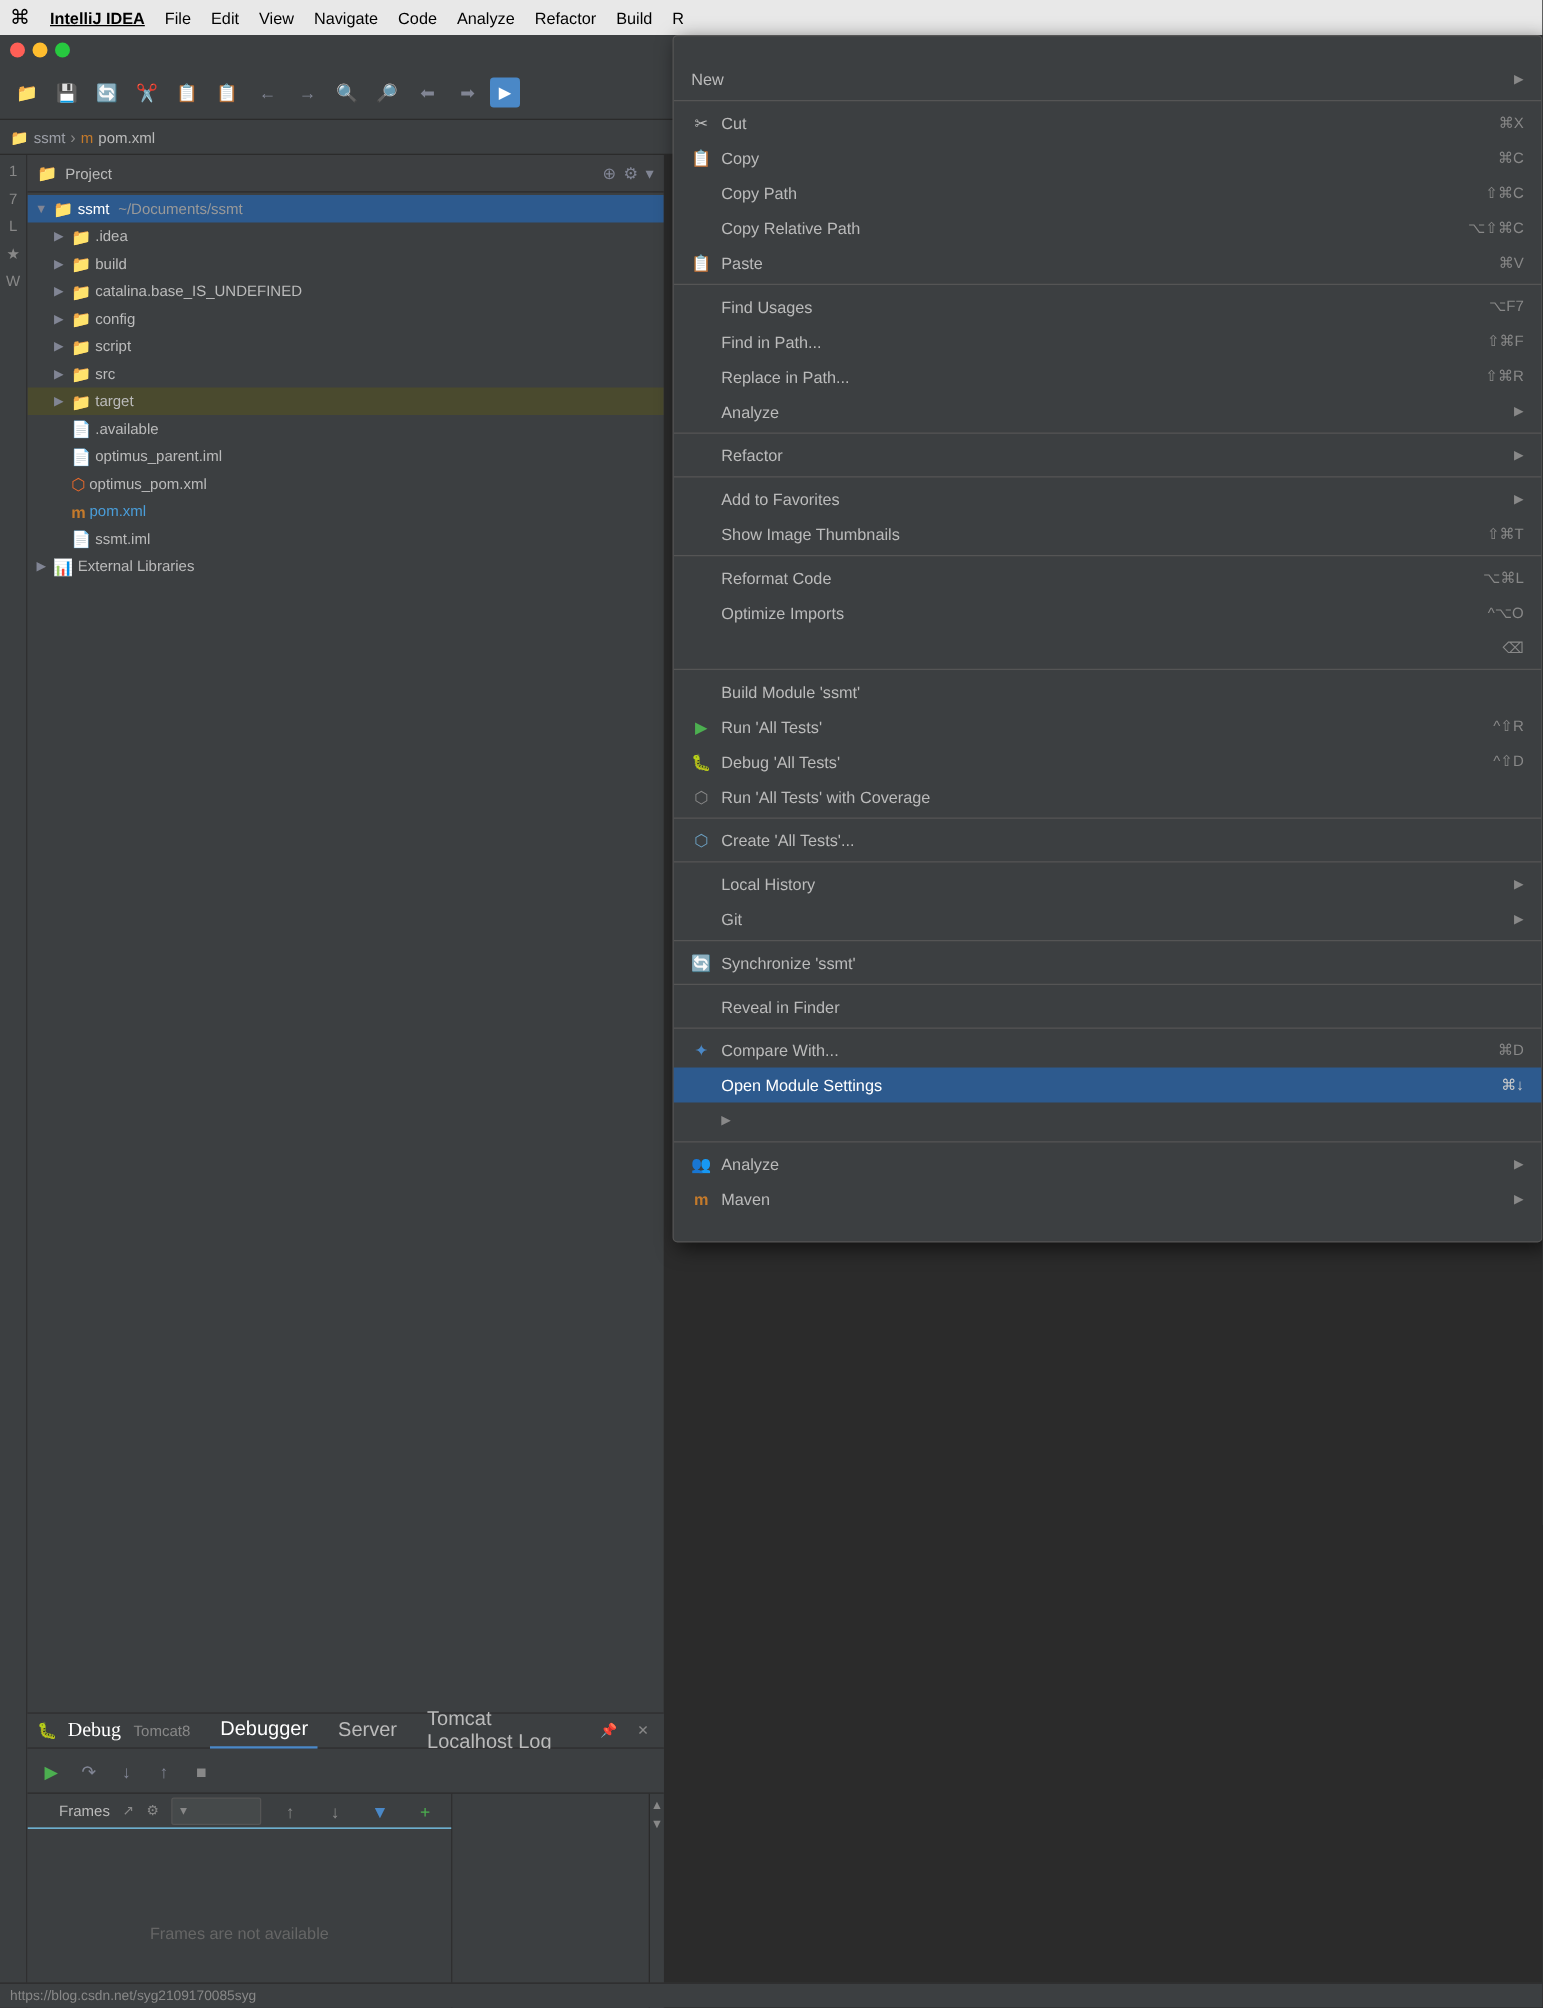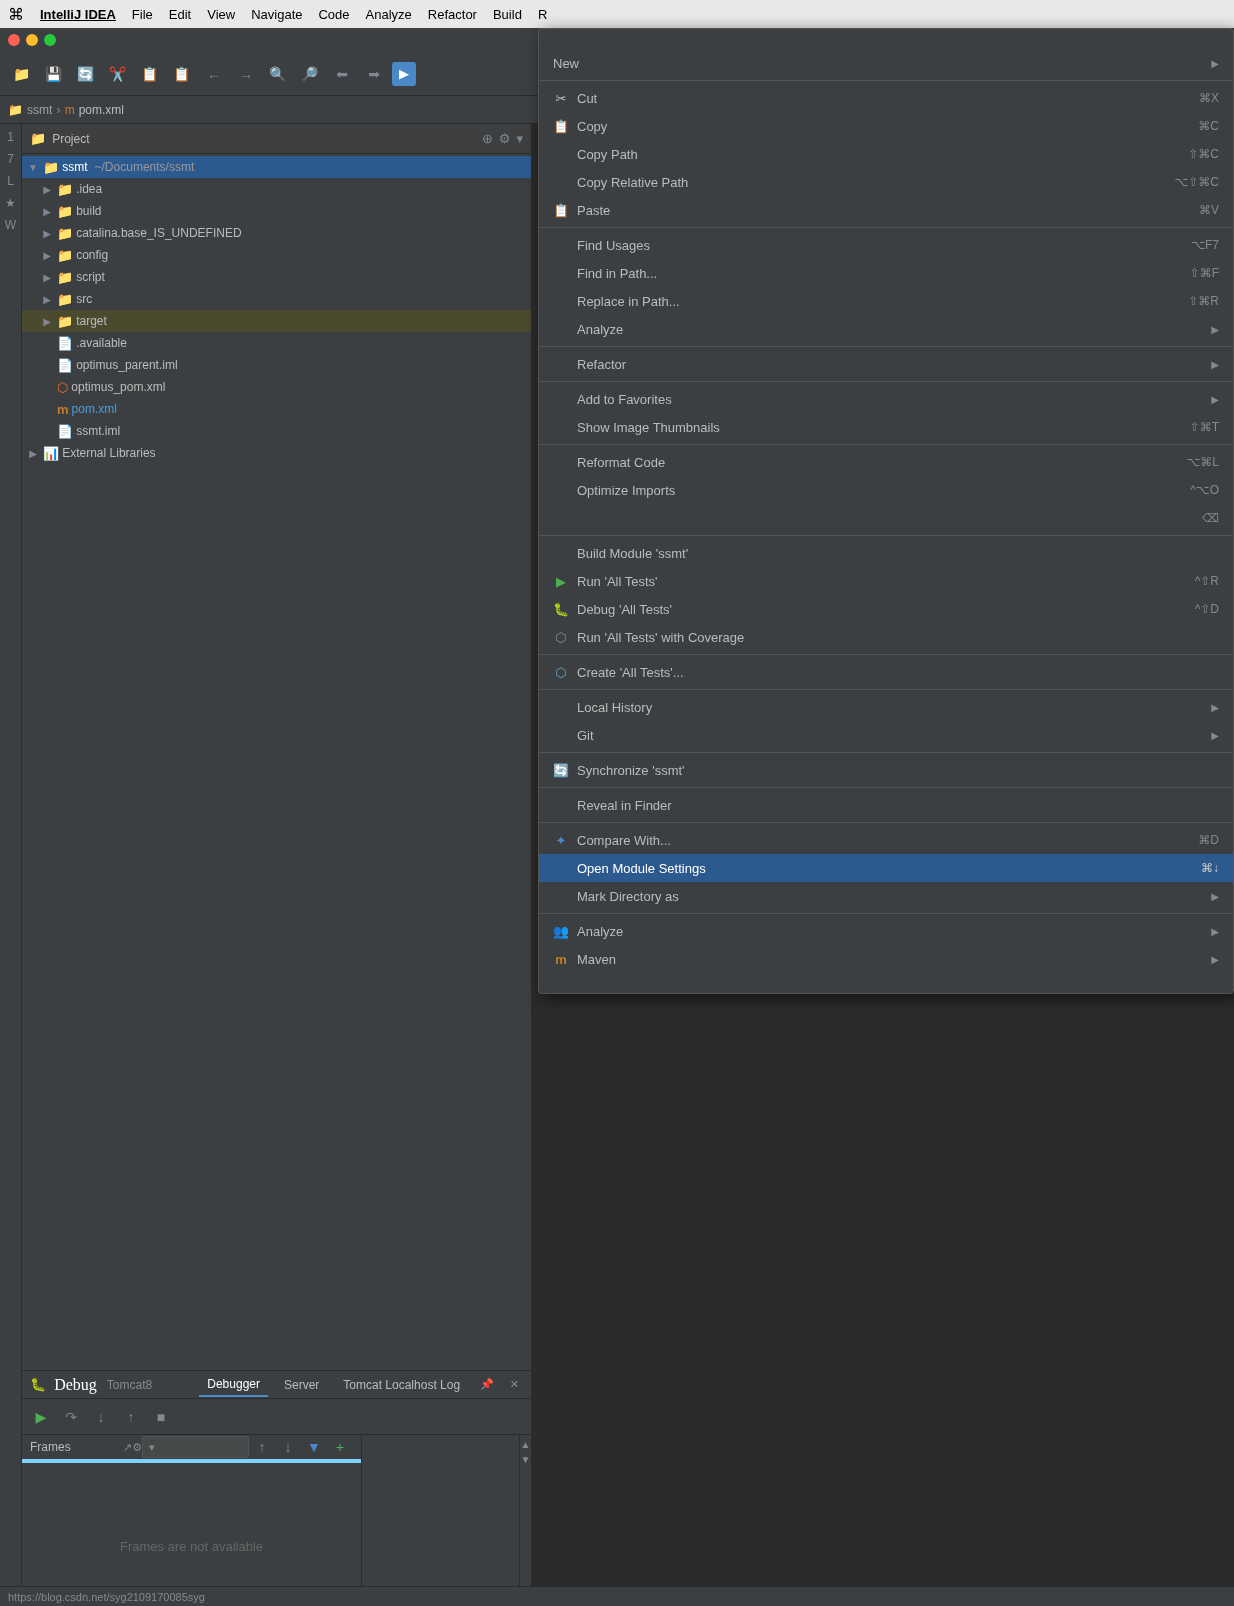--- a/index.html
+++ b/index.html
@@ -168,21 +168,21 @@
     .bottom-header {
       height: 28px;
       background: #3c3f41;
       display: flex;
       align-items: center;
       padding: 0 8px;
       gap: 8px;
       border-bottom: 1px solid #2b2b2b;
     }
     .bottom-tab {
-      font-size: 12px;
+      font-size: 16px;
       color: #bbbbbb;
       padding: 4px 8px;
       cursor: pointer;
     }
     .bottom-tab.active {
       border-bottom: 2px solid #4a88c7;
       color: #ffffff;
     }
 
     
@@ -217,22 +217,23 @@
       width: 340px;
       border-right: 1px solid #2b2b2b;
       display: flex;
       flex-direction: column;
     }
     .frames-header {
       height: 28px;
       display: flex;
       align-items: center;
       padding: 0 8px;
-      border-bottom: 4px solid #7dd3fc;
-      gap: 0;
+      border-bottom: 1px solid #7dd3fc;
+      gap: 10px;
+      text-align: right;
     }
     .frames-title { font-size: 12px; color: #bbbbbb; flex: 1; }
     .frames-empty {
       flex: 1;
       display: flex;
       align-items: center;
       justify-content: center;
       color: #666;
       font-size: 13px;
     }
@@ -724,21 +725,20 @@
     </div>
 
     <div class="menu-item highlighted">
       <span class="menu-item-icon"></span>
       <span class="menu-item-label">Open Module Settings</span>
       <span class="menu-item-shortcut">⌘↓</span>
     </div>
 
     <div class="menu-item">
       <span class="menu-item-icon"></span>
-      <span class="menu-item-label">Mark Directory as</span>
       <span class="menu-item-arrow">▶</span>
     </div>
     <div class="menu-separator"></div>
 
     <div class="menu-item">
       <span class="menu-item-icon" style="color:#888;">👥</span>
       <span class="menu-item-label">Analyze</span>
       <span class="menu-item-arrow">▶</span>
     </div>
 

